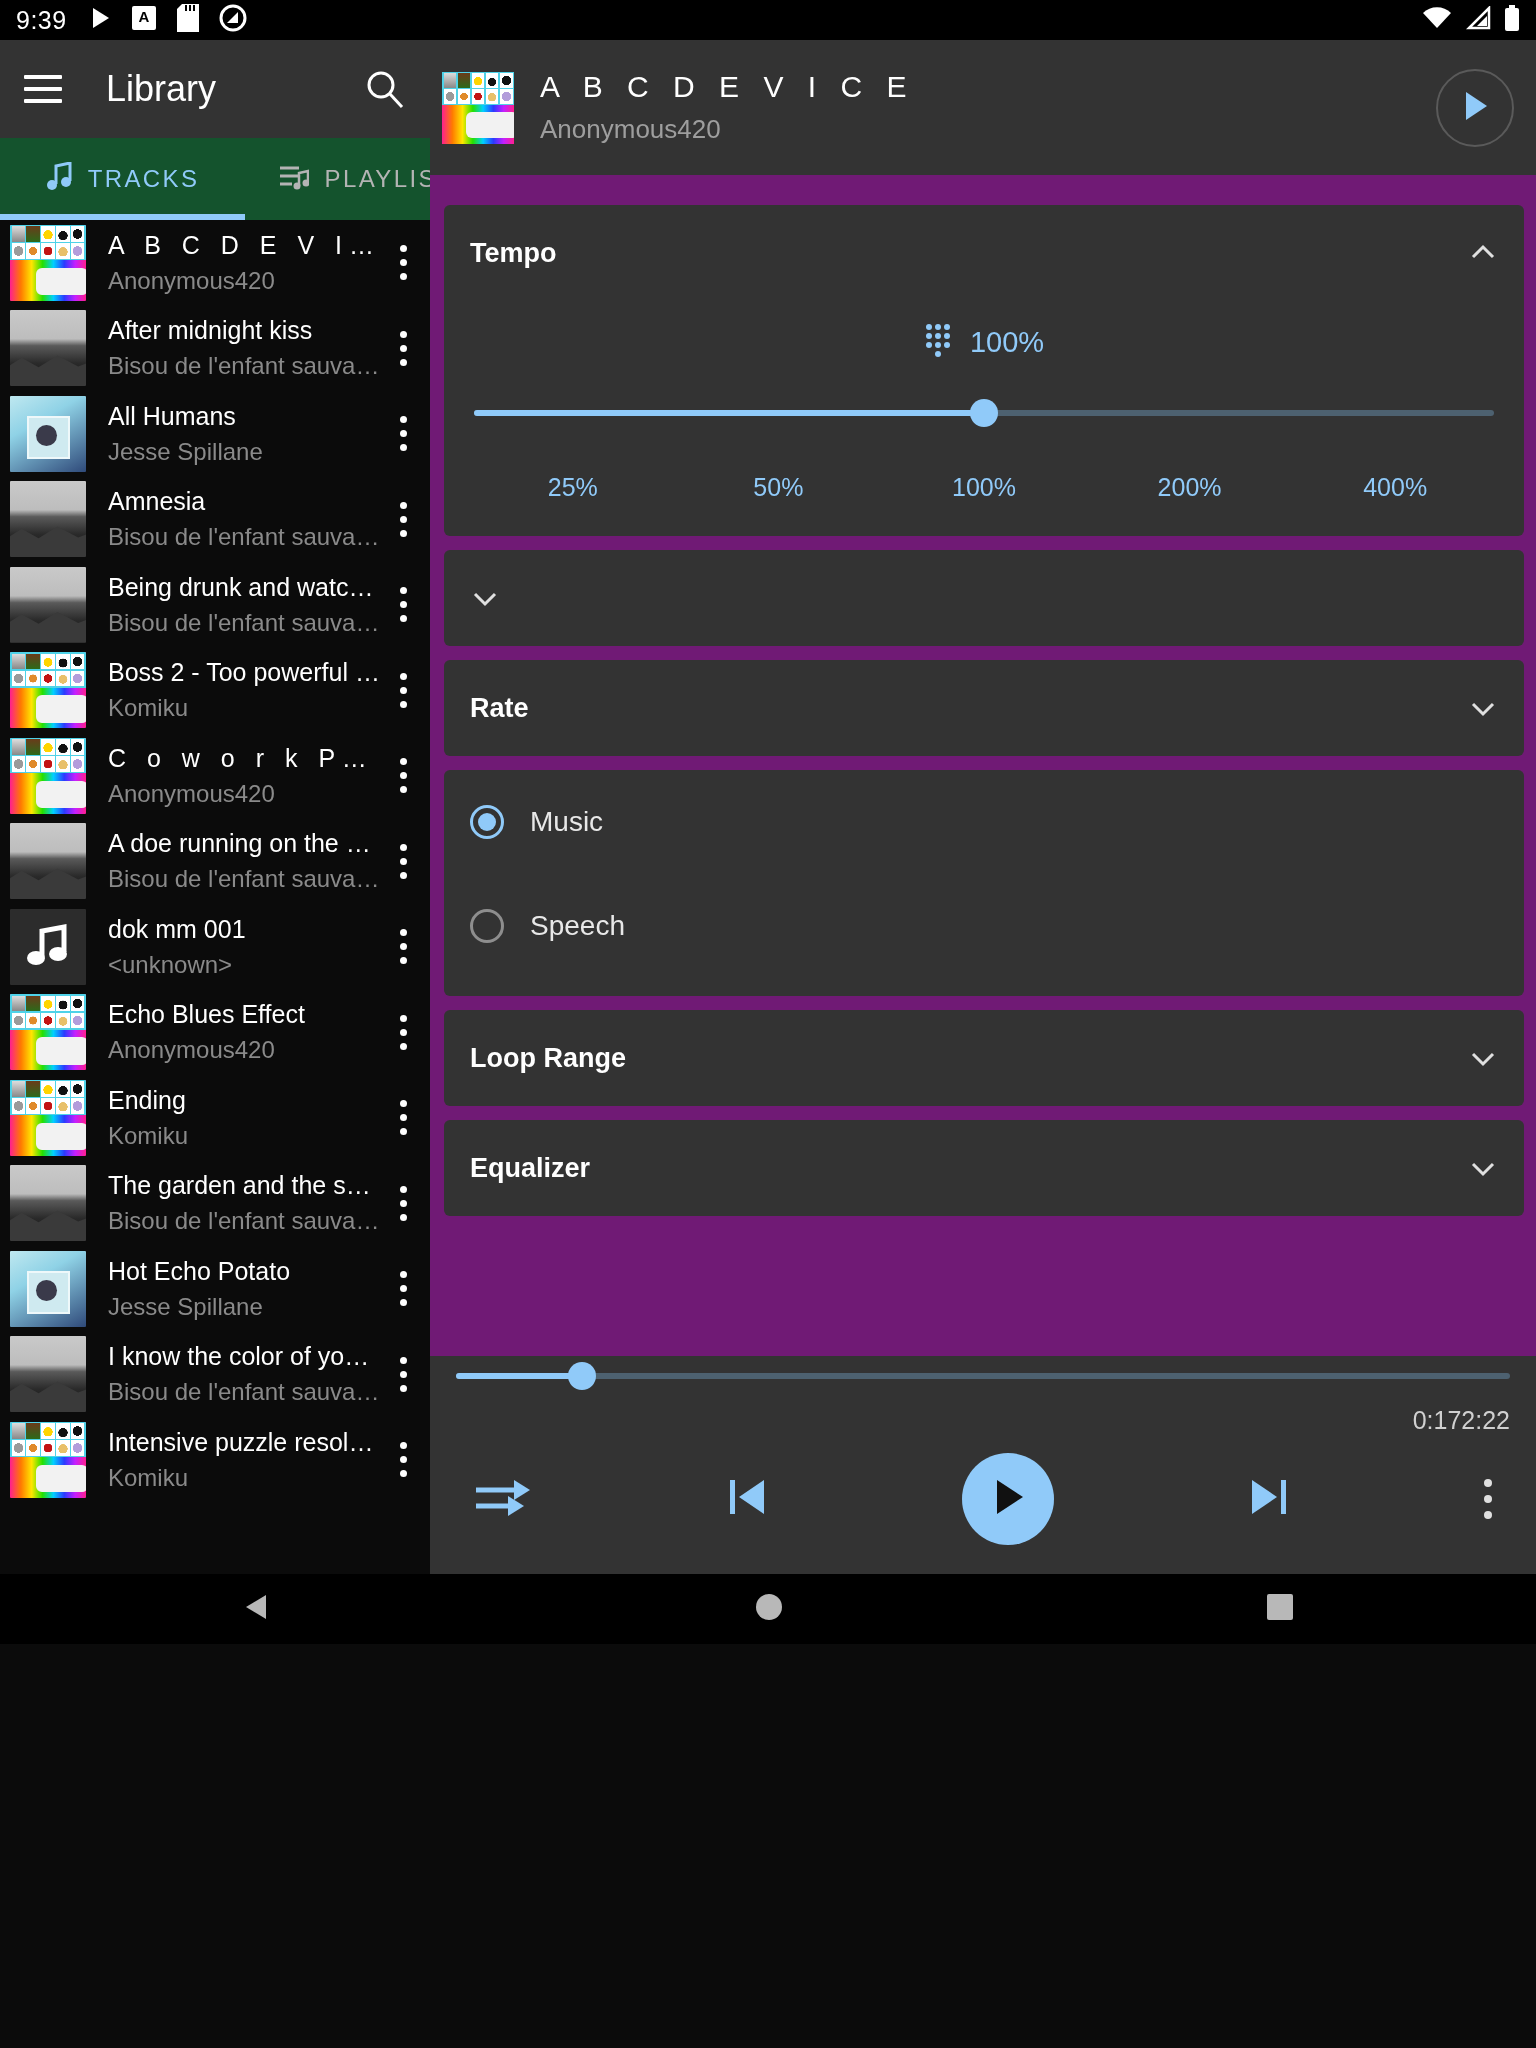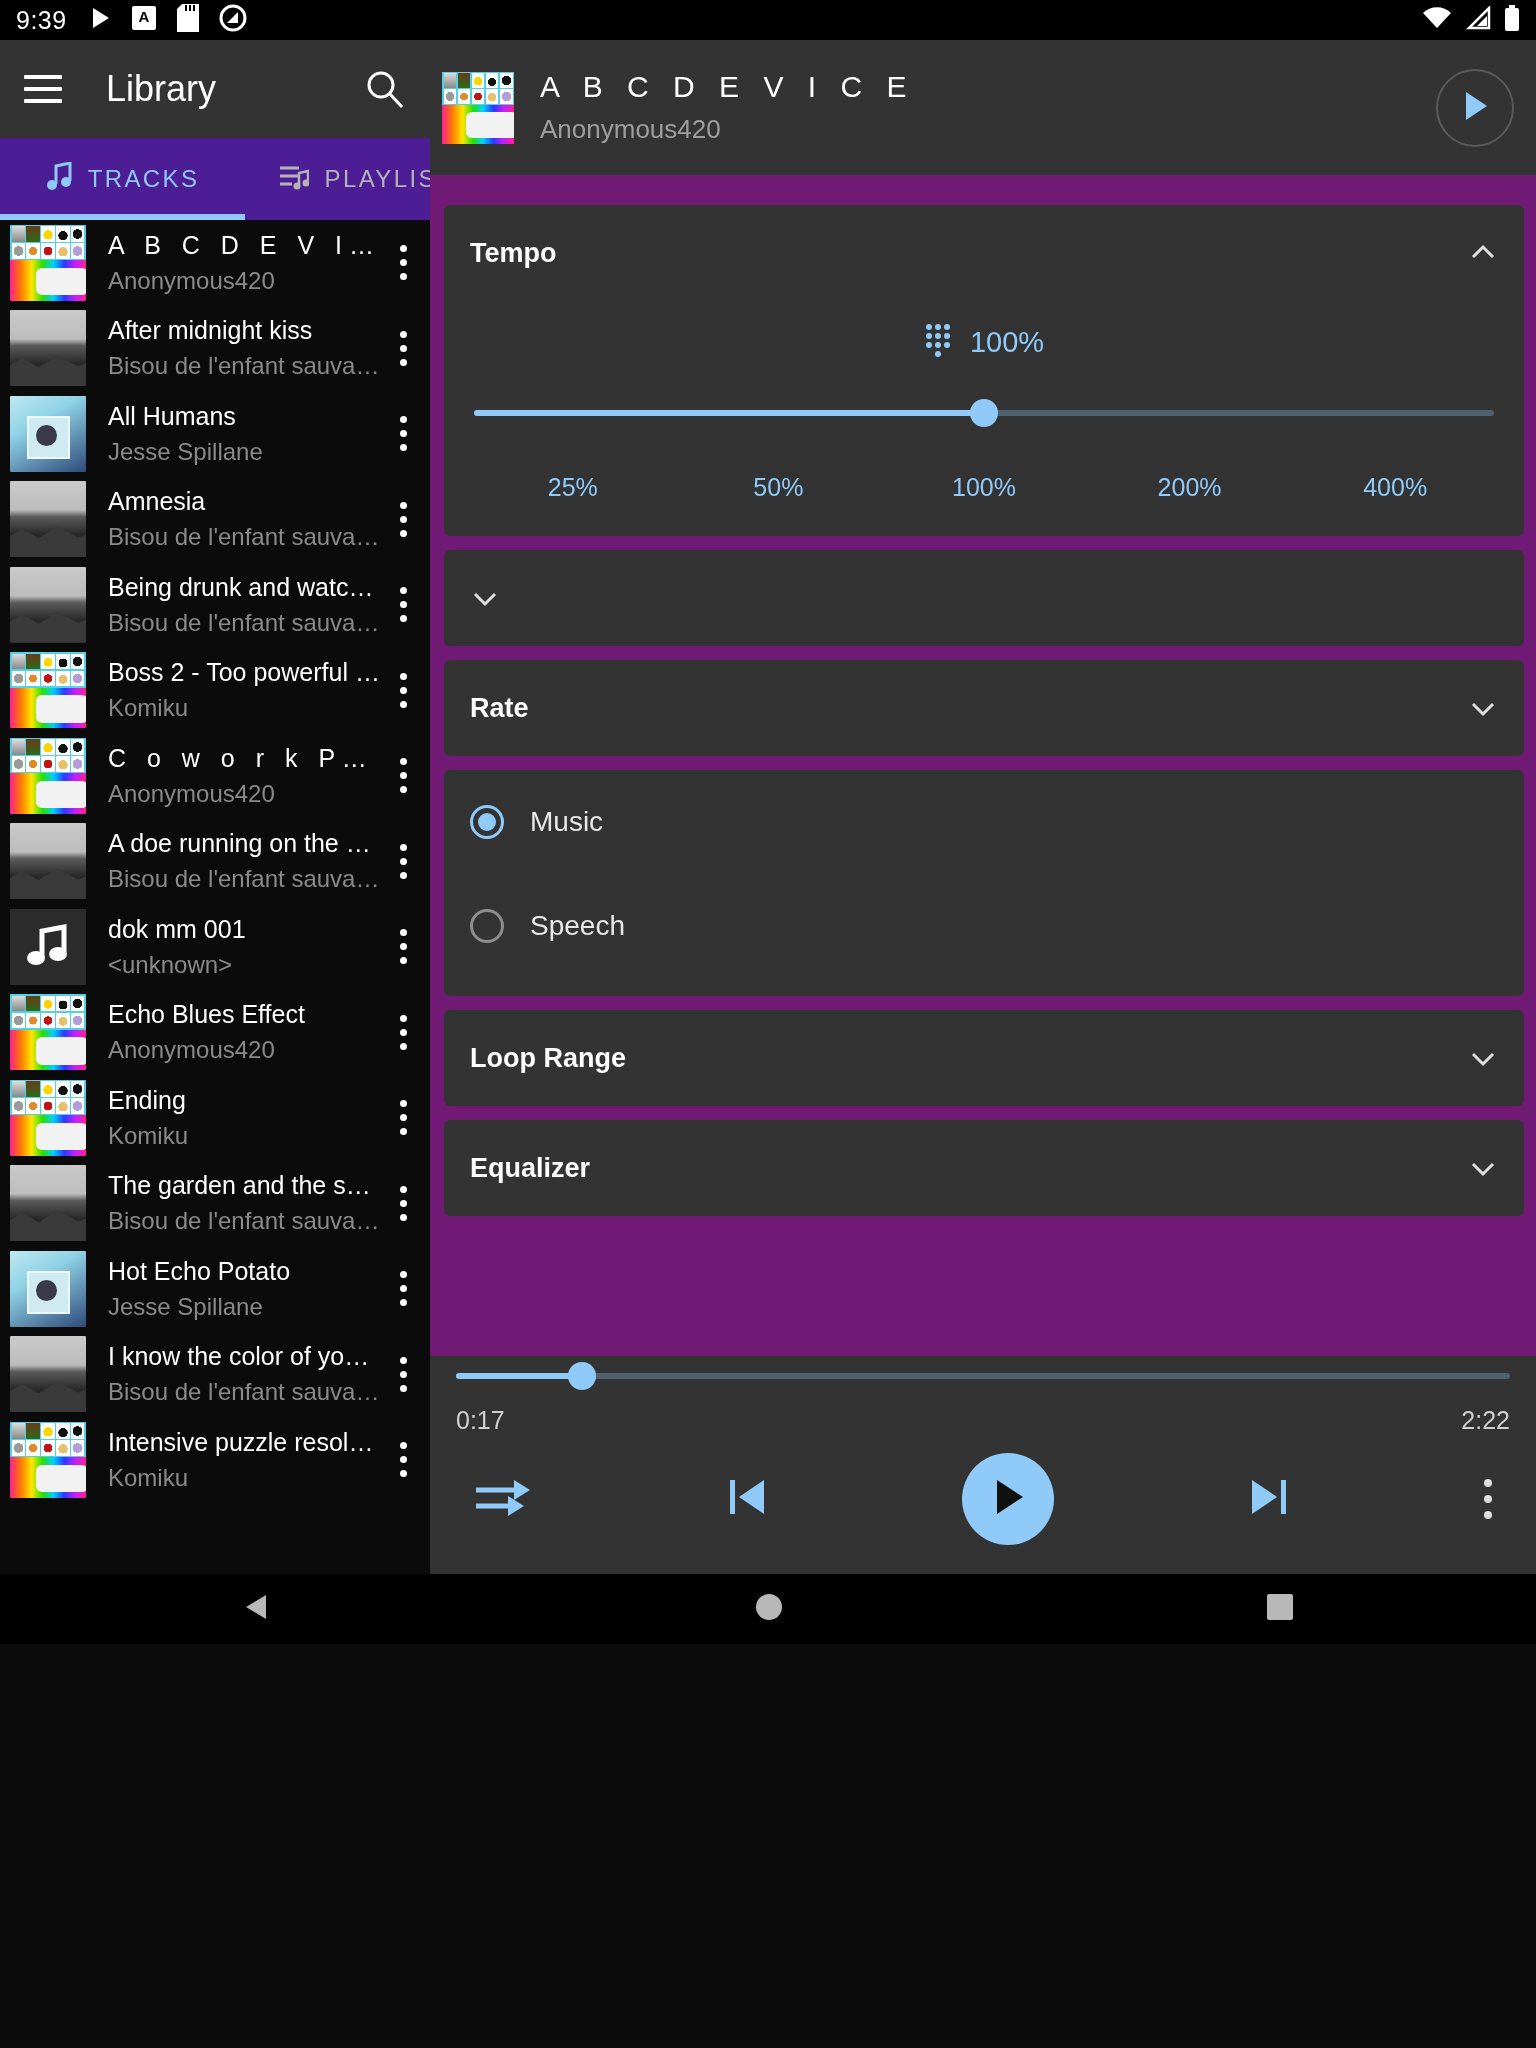--- a/index.html
+++ b/index.html
@@ -30,21 +30,21 @@
   .lp-toolbar {
     height: 98px; background: #333333; display: flex; align-items: center;
     padding: 0 24px; gap: 22px;
   }
   .hamburger { width: 38px; display: flex; flex-direction: column; gap: 8px; cursor: pointer; }
   .hamburger span { display: block; height: 4px; background: #fff; border-radius: 1px; }
   .lp-title { color: #fff; font-size: 36px; font-weight: 400; flex: 1; margin-left: 22px; }
   .search-ico { width: 42px; height: 42px; }
 
   
-  .tabs { height: 82px; background: #4c1d95; display: flex; position: relative; gap: 8px; }
+  .tabs { height: 82px; background: #14532d; display: flex; position: relative; gap: 8px; }
   .tab {
     display: flex; align-items: center; justify-content: center; gap: 16px;
     flex: 0 0 245px; height: 100%; cursor: pointer;
   }
   .tab-label { font-size: 24px; letter-spacing: 2.4px; font-weight: 500; }
   .tab.active .tab-label { color: #90caf9; }
   .tab.inactive .tab-label { color: #b4b4b4; }
   .tab-underline {
     position: absolute; bottom: 0; left: 0; width: 245px; height: 6px; background: #90caf9;
   }
@@ -139,21 +139,21 @@
     width: 34px; height: 34px; border-radius:50%; border: 3px solid #8e8e8e;
     display:flex; align-items:center; justify-content:center; flex:0 0 34px;
   }
   .radio.on { border-color:#90caf9; }
   .radio.on::after { content:""; width: 18px; height:18px; border-radius:50%; background:#90caf9; }
   .radio-label { color:#e8e8e8; font-size: 28px; }
 
   
   .player-bar { height: 218px; background:#333333; padding: 0 26px; }
   .pb-slider { position: relative; height: 44px; padding-top: 18px; }
-  .pb-times { display:flex; justify-content:space-between; color:#d0d0d0; font-size: 25px; margin-top: 6px; }
+  .pb-times { display:flex; justify-content:flex-end; color:#d0d0d0; font-size: 25px; margin-top: 6px; }
   .pb-controls { display:flex; align-items:center; justify-content:space-between; margin-top: 18px; padding: 0 18px; }
   .pb-btn { cursor:pointer; display:flex; align-items:center; justify-content:center; }
   .pb-main {
     width: 92px; height: 92px; border-radius:50%; background:#90caf9;
     display:flex; align-items:center; justify-content:center; cursor:pointer;
   }
   .pb-kebab { display:flex; flex-direction:column; gap:8px; align-items:center; cursor:pointer; }
   .pb-kebab i { width: 8px; height: 8px; background:#e0e0e0; border-radius:50%; }
 
   

